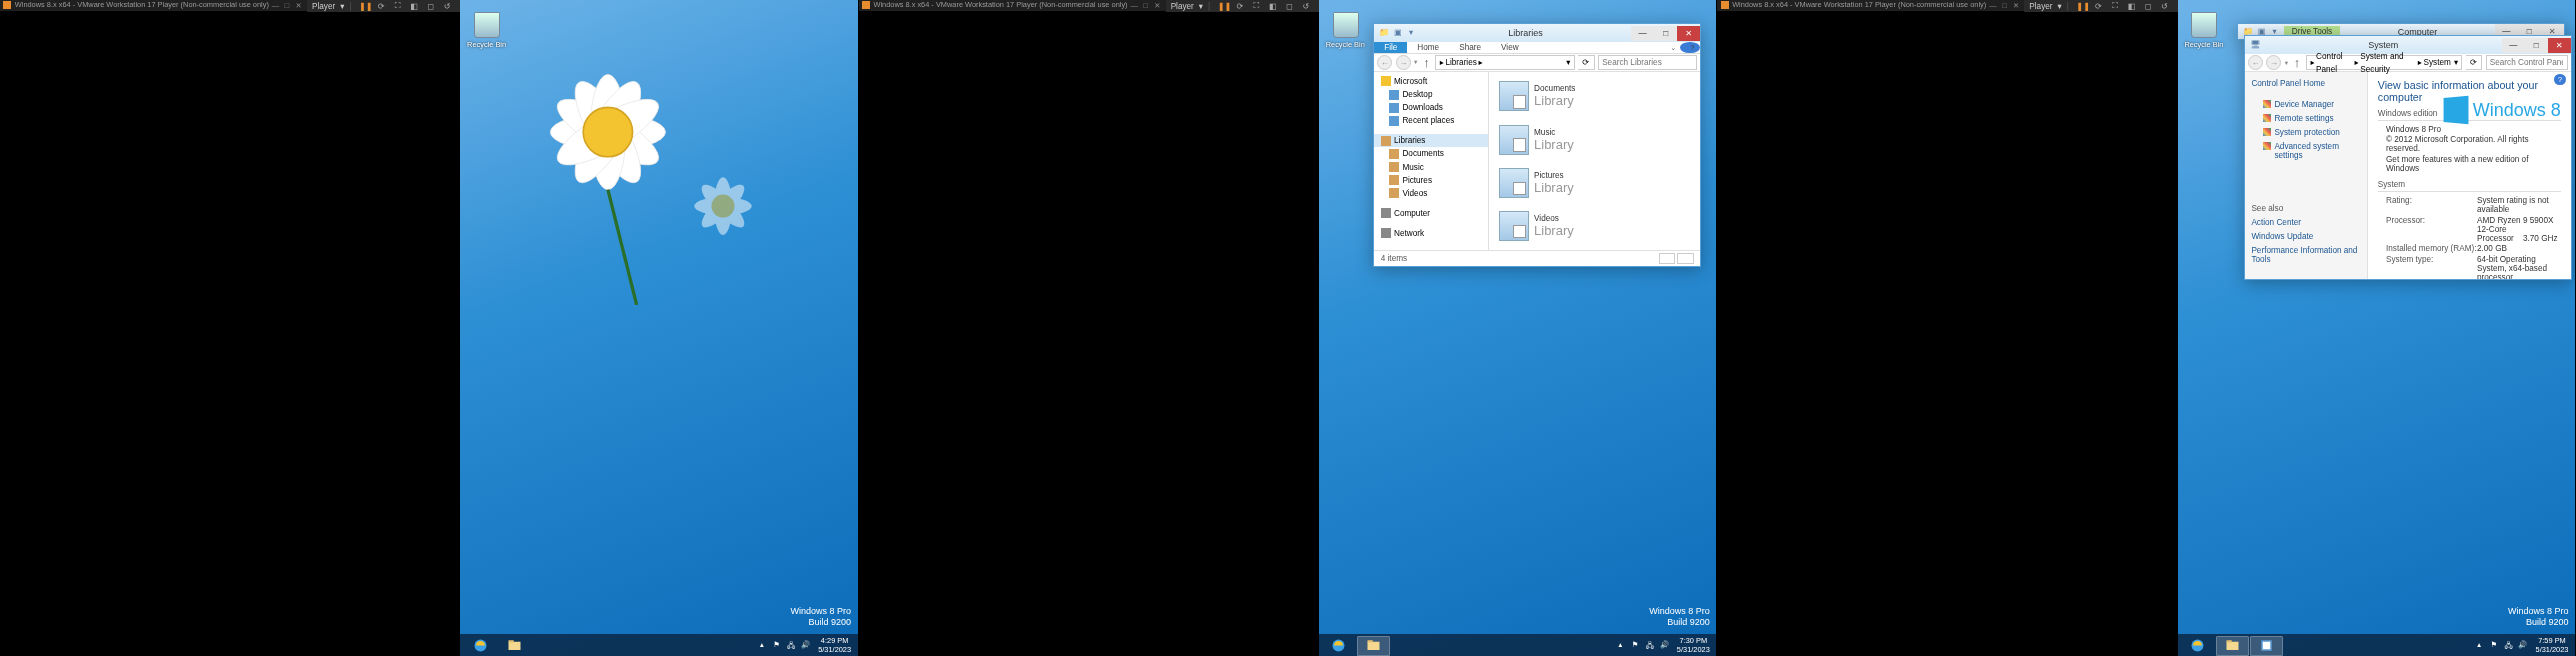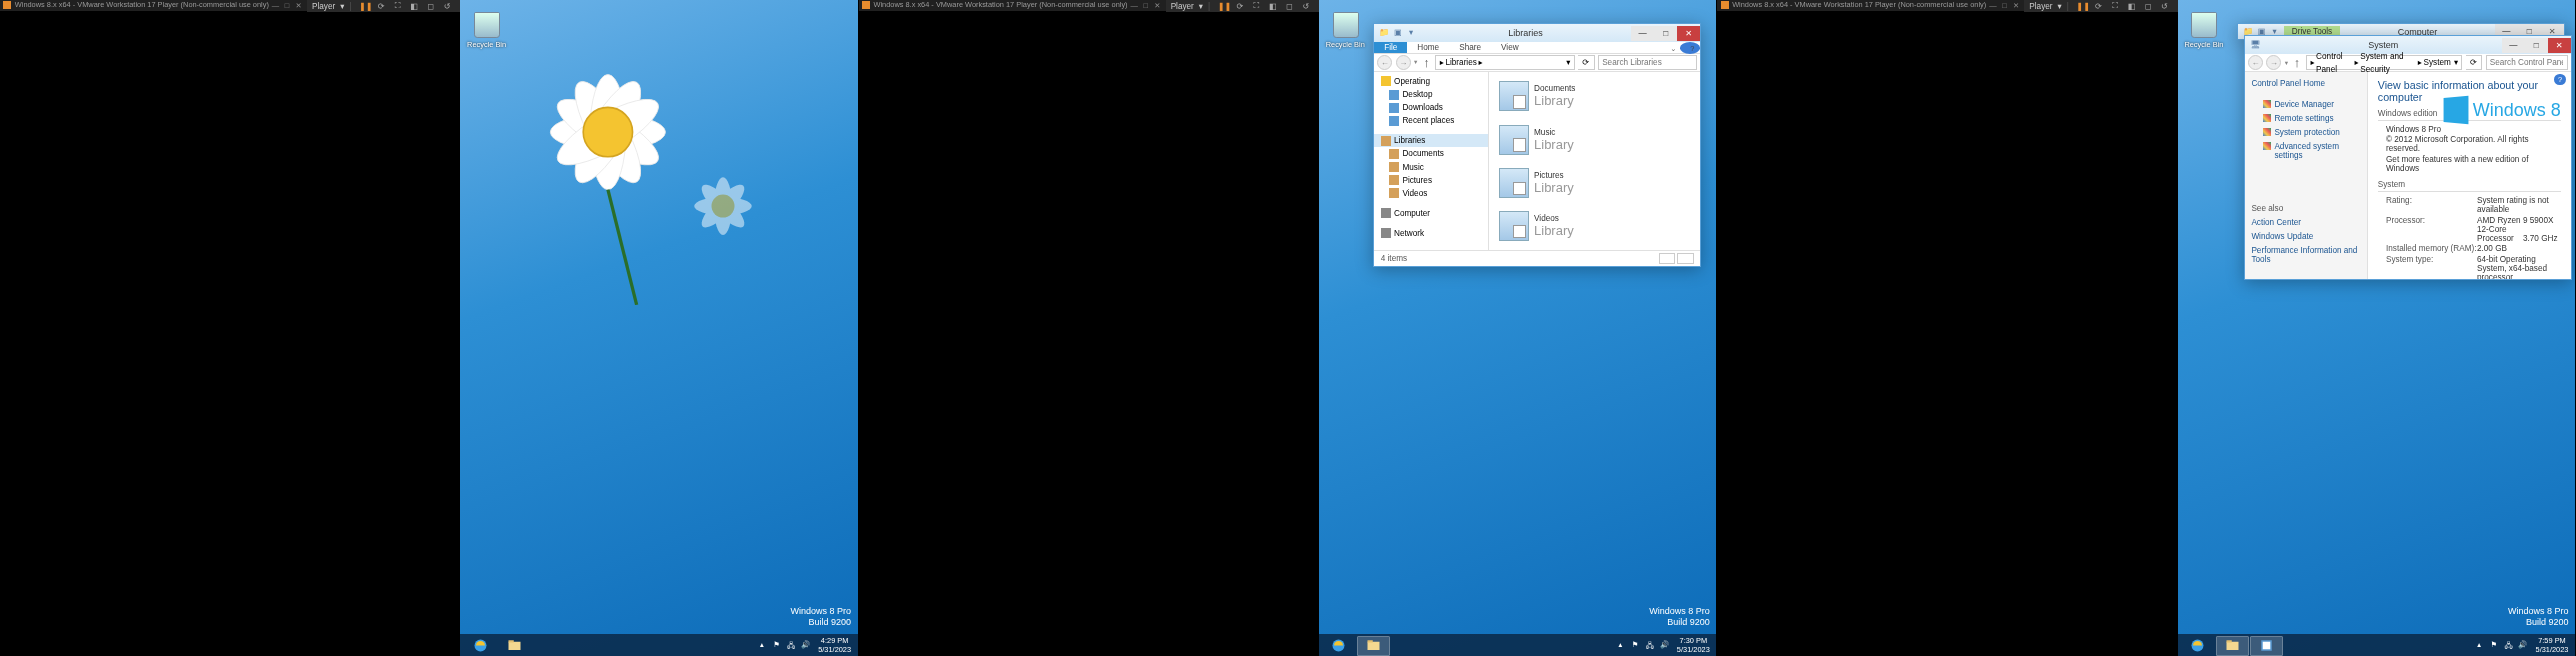--- a/index.html
+++ b/index.html
@@ -33,21 +33,21 @@
 .win{position:absolute;background:#fff;border:0.8px solid #5aa0d8;box-shadow:0 2.5px 16.5px rgba(0,0,0,.3);display:flex;flex-direction:column}
 .win .tbar{height:18px;background:linear-gradient(#eaf4fb,#d4e8f7);display:flex;align-items:center;font-size:8.2px;color:#333;padding-left:1.6px}
 .win .tbar .qat{display:flex;gap:1.6px;padding:0 3.3px}
 .win .tbar .qat span{width:11.5px;height:11.5px;text-align:center;cursor:pointer;color:#5a7fa8}
 .win .tbar .ttl{flex:1;text-align:center;font-size:9px;color:#333}
 .win .tbar .wb{display:flex}
 .win .tbar .wb span{width:23px;height:15px;text-align:center;line-height:15px;cursor:pointer;font-size:8.2px}
 .win .tbar .wb .min{background:#e8e8e8}
 .win .tbar .wb .max{background:#e8e8e8}
 .win .tbar .wb .cls{background:#c84040;color:#fff}
-.win .ribbon-tabs{height:11.5px;background:#fff;display:flex;align-items:flex-start;font-size:8.2px;border-bottom:0.8px solid #ddd}
+.win .ribbon-tabs{height:11.5px;background:#fff;display:flex;align-items:center;font-size:8.2px;border-bottom:0.8px solid #ddd}
 .win .ribbon-tabs span{padding:0.8px 10px;cursor:pointer;color:#444}
 .win .ribbon-tabs .file{background:#2d8fd4;color:#fff}
 .win .addr{height:18px;display:flex;align-items:center;padding:1.6px 3.3px;gap:3.3px;border-bottom:0.8px solid #e0e0e0}
 .win .addr .nav{width:15px;height:15px;border-radius:50%;background:#eee;border:0.8px solid #ccc;text-align:center;font-size:8.2px;line-height:13px;cursor:pointer;color:#888}
 .win .addr .up{width:11.5px;text-align:center;cursor:pointer;color:#555}
 .win .addr .path{flex:1;height:15px;border:0.8px solid #ccc;font-size:8.2px;line-height:13px;padding:0 3.3px;display:flex;align-items:center;gap:1.6px}
 .win .addr .path span{cursor:pointer}
 .win .addr .ref{width:16.5px;height:15px;border:0.8px solid #ccc;border-left:0;text-align:center;cursor:pointer;font-size:8.2px;line-height:13px}
 .win .addr .search{width:99px;height:15px;border:0.8px solid #ccc;font-size:8.2px;padding:0 3.3px;color:#999}
 .win .body{flex:1;display:flex;overflow:hidden}
@@ -251,21 +251,21 @@
             <span>▾</span>
         </div>
         <span class="ref">⟳</span>
         <input class="search" placeholder="Search Libraries" style="">
       </div>
       <div class="body">
         <div class="nav-pane">
           <div class="grp">
             <div class="itm hdr">
                 <span class="ic star"></span>
-                <span>Operating</span>
+                <span>Microsoft</span>
               </div>
             <div class="itm">
                 <span class="ic desk"></span>
                 <span>Desktop</span>
               </div>
             <div class="itm">
                 <span class="ic dl"></span>
                 <span>Downloads</span>
               </div>
             <div class="itm">

